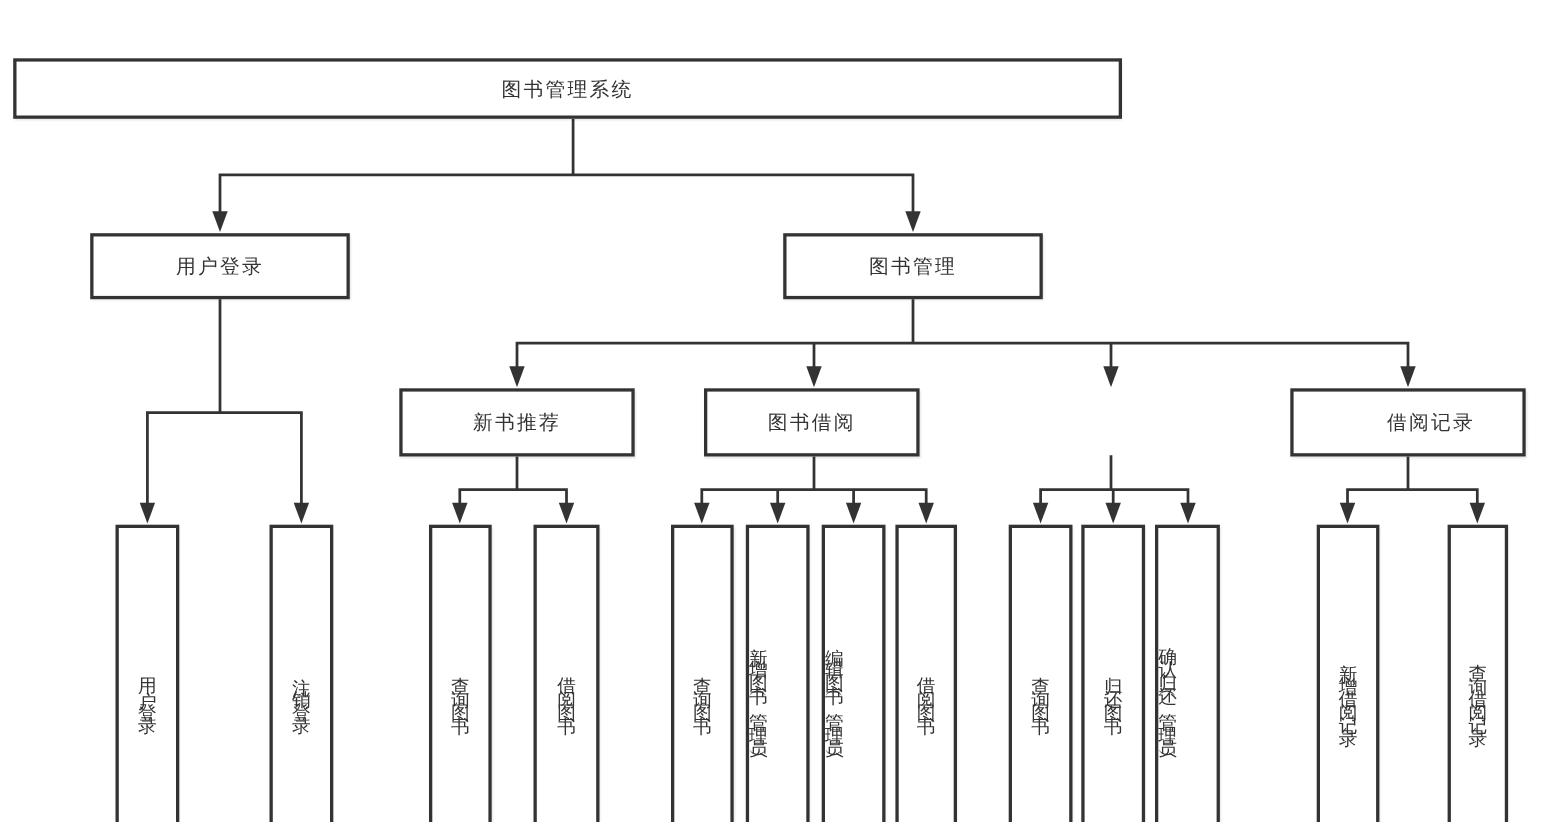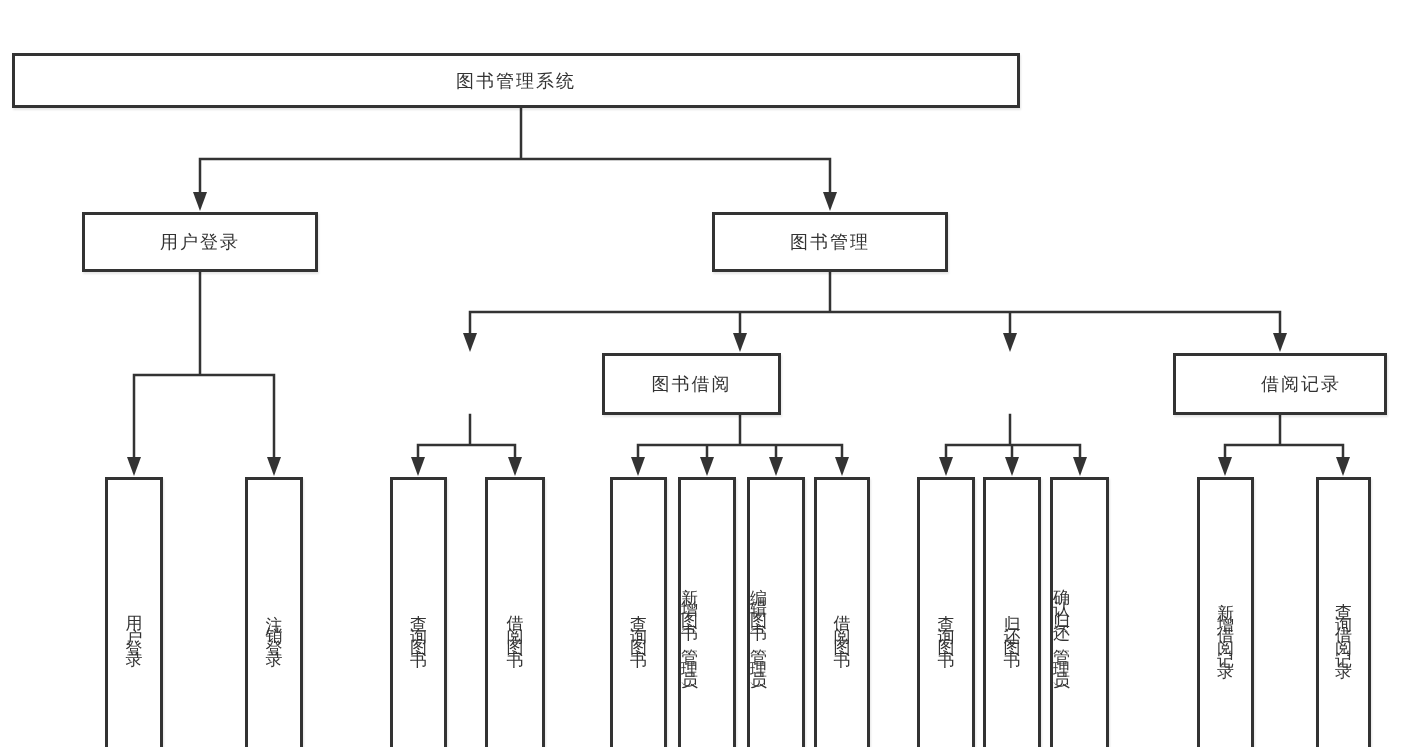--- a/index.html
+++ b/index.html
@@ -118,21 +118,24 @@
     <span>图书管理系统</span>
   </div>
 
   <div class="node hnode l1-node" style="left:82px;">
     <span>用户登录</span>
   </div>
   <div class="node hnode l1-node" style="left:712px;">
     <span>图书管理</span>
   </div>
 
-  <div class="node hnode l2-node" style="left:602px;width:179px;">
+  <div class="node hnode l2-node" style="left:363px;width:214px;">
+    <span>新书推荐</span>
+  </div>
+  <div class="node hnode l2-node" style="left:640px;width:196px;">
     <span>图书借阅</span>
   </div>
   <div class="node hnode l2-node" style="left:1173px;width:214px;padding-left:42px;">
     <span>借阅记录</span>
   </div>
 
   <div class="node vnode" style="left:105px;width:58px;">
     <span>用户登录</span>
   </div>
   <div class="node vnode" style="left:245px;width:58px;">

